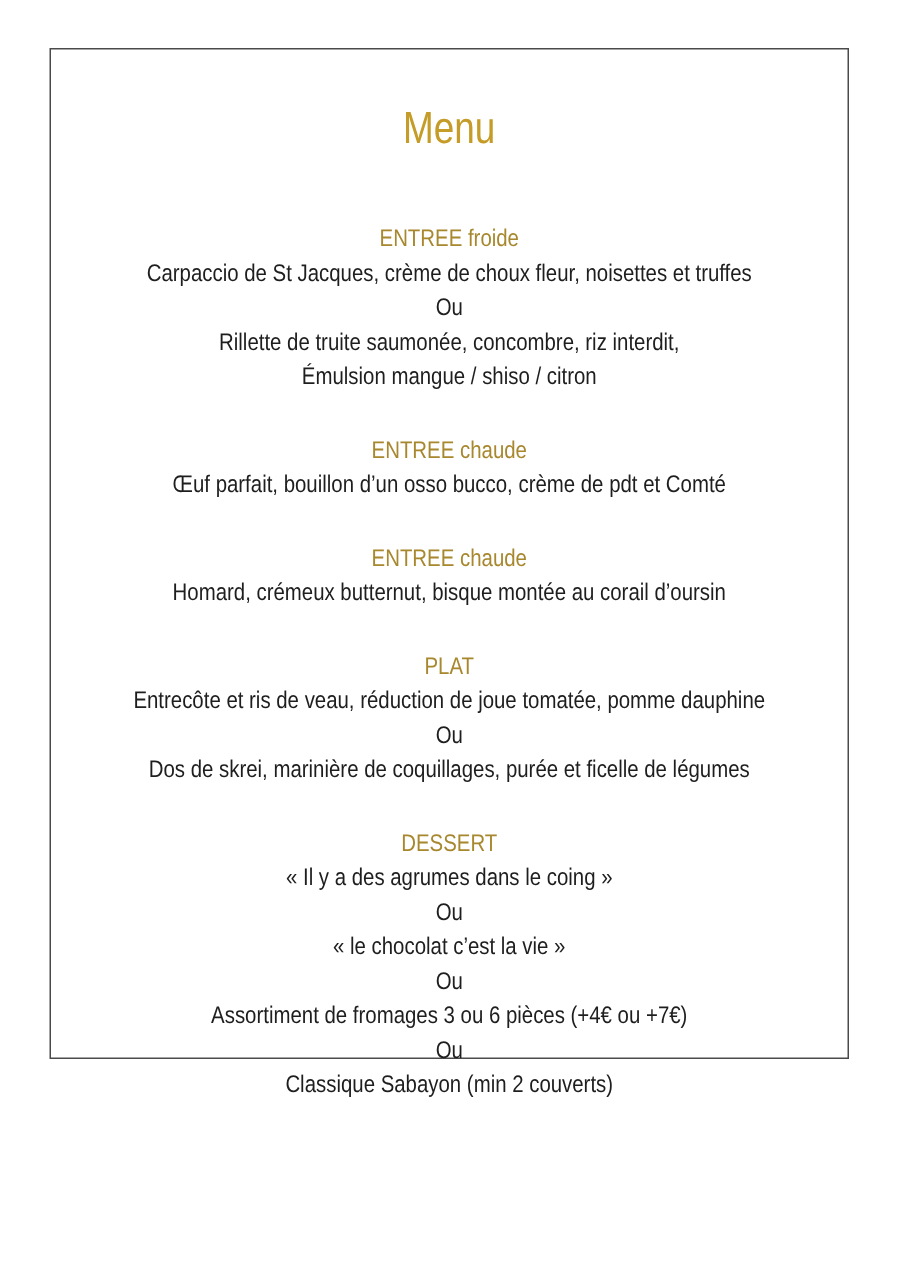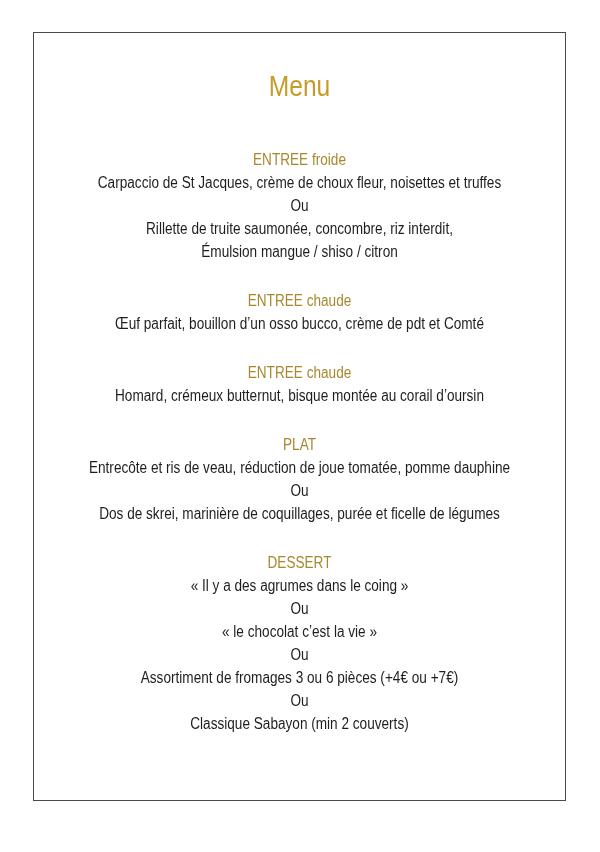--- a/index.html
+++ b/index.html
@@ -15,21 +15,21 @@
     position: relative;
     width: 600px;
     height: 852px;
     background: #ffffff;
   }
   .frame {
     position: absolute;
     left: 33px;
     top: 32px;
     width: 533px;
-    height: 769px;
+    height: 674px;
     border: 1.5px solid #4a4a4a;
     box-sizing: border-box;
   }
   .content {
     position: absolute;
     left: 0;
     top: 0;
     width: 100%;
     text-align: center;
     color: #1e1e1e;

